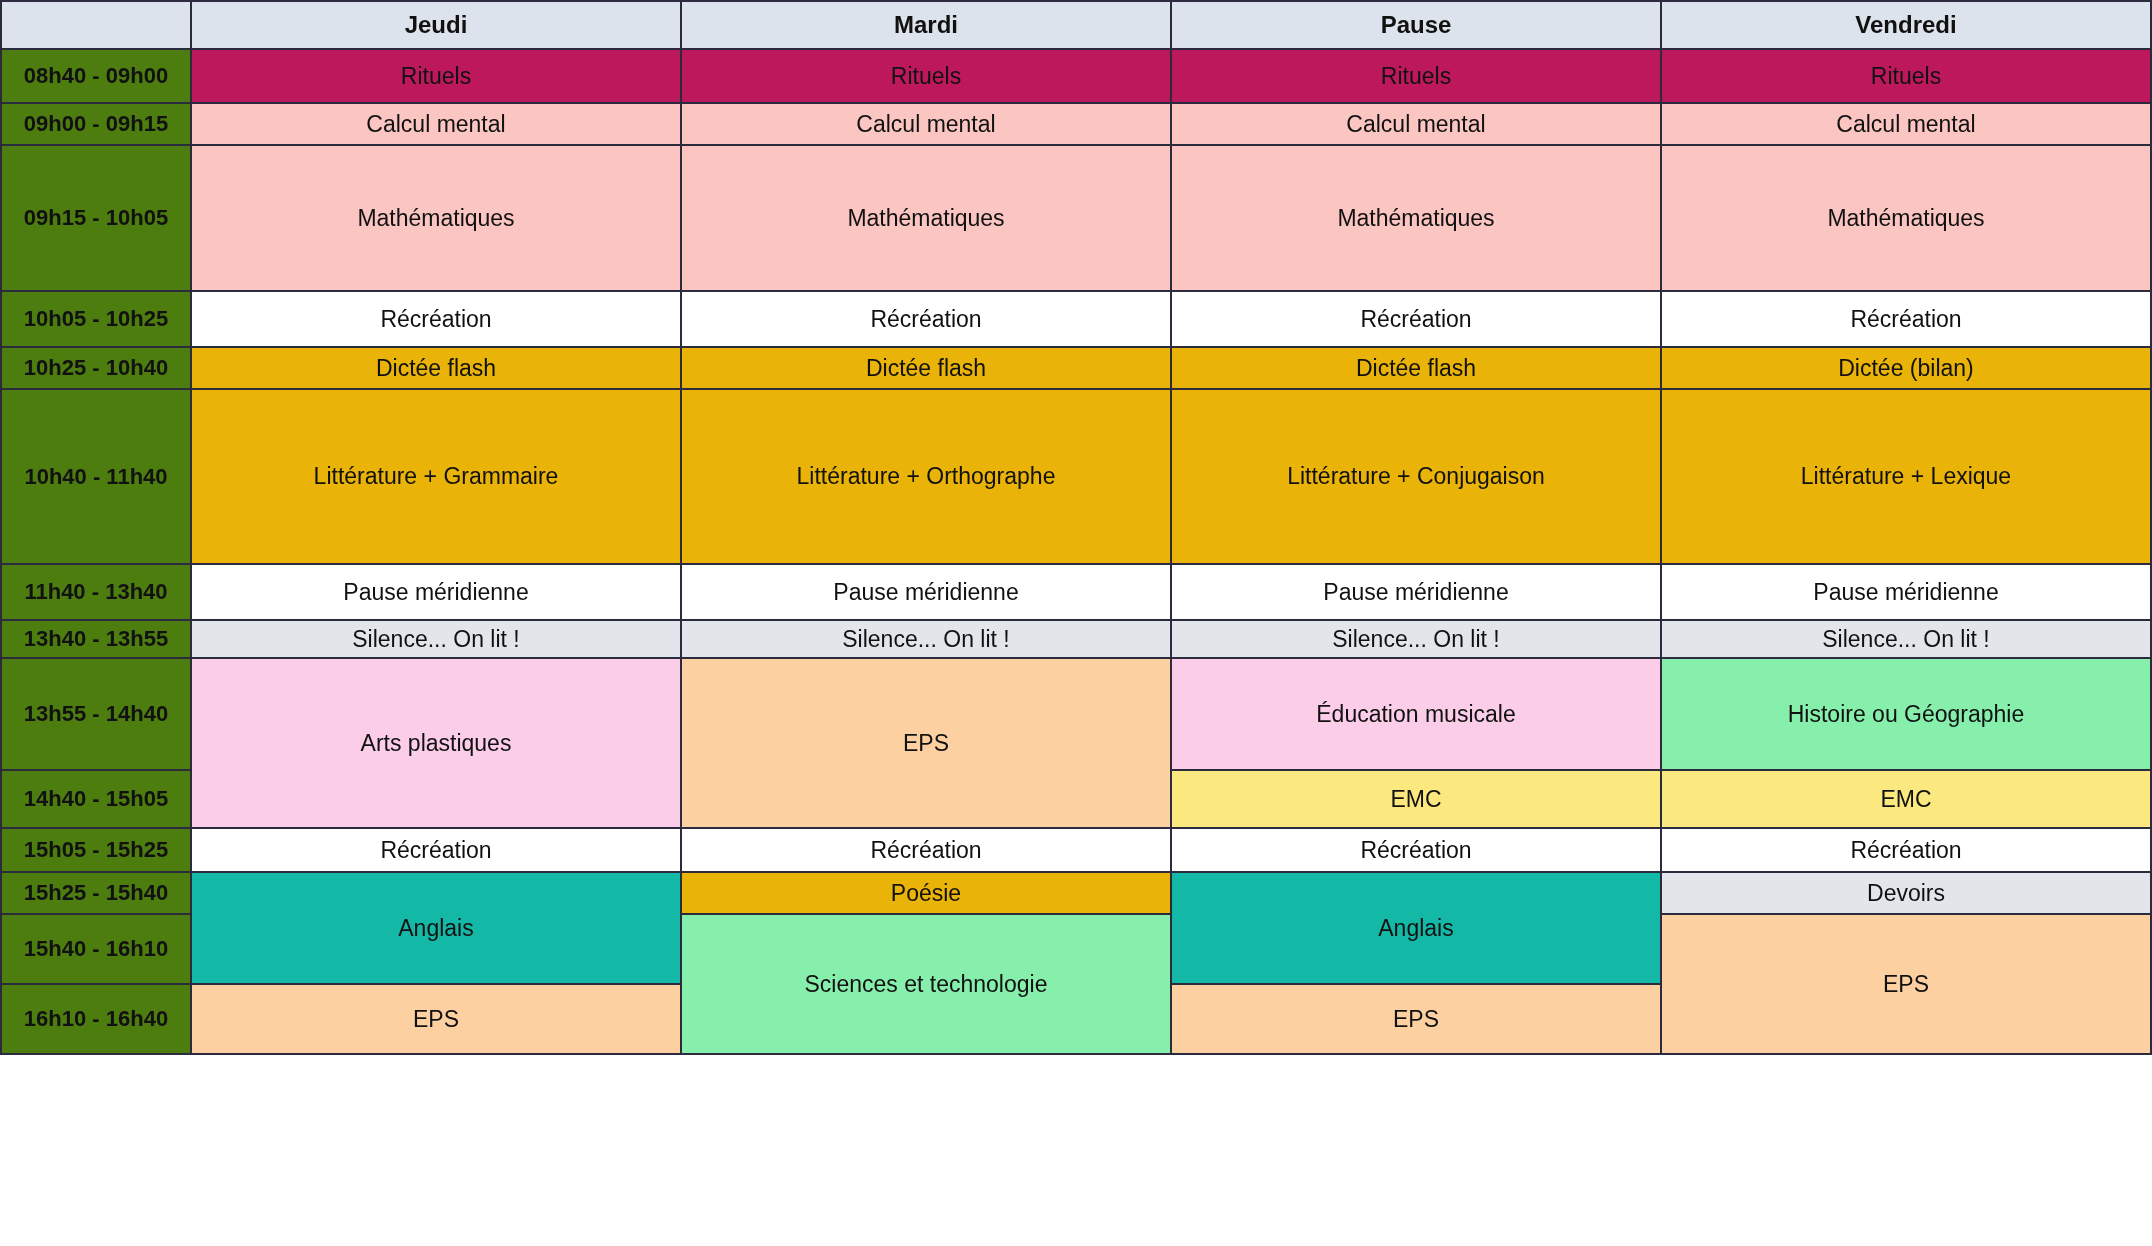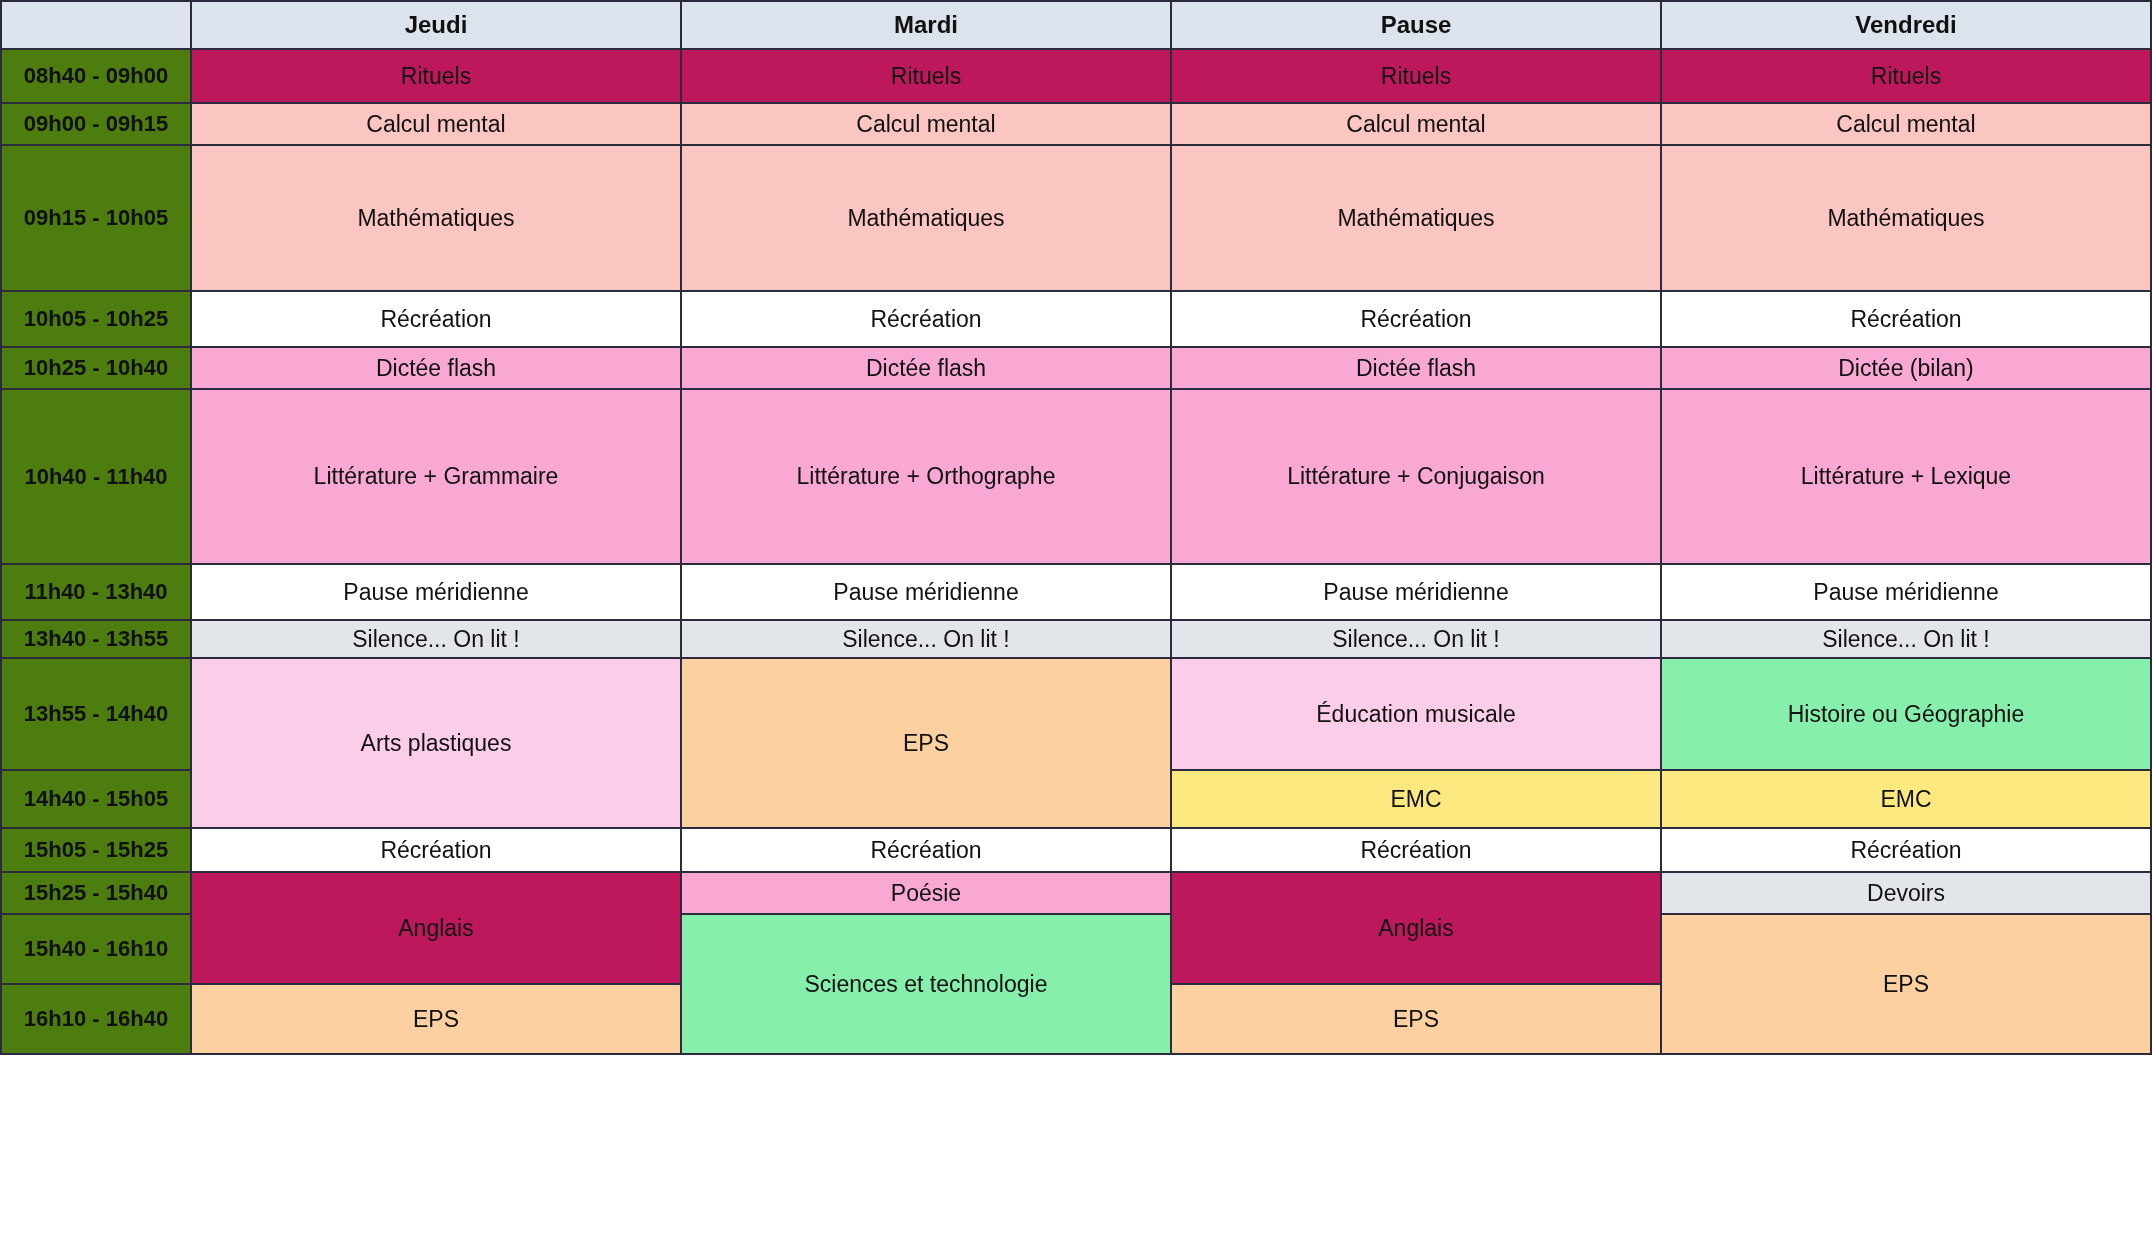--- a/index.html
+++ b/index.html
@@ -45,27 +45,27 @@
   }
   td.timecell {
     background: #4d7c0f;
     font-weight: bold;
     font-size: 22px;
   }
   
   .c-grey   { background: #be185d; }
   .c-pink   { background: #fbc5c2; }
   .c-white  { background: #ffffff; }
-  .c-blue   { background: #f9a8d4; }
+  .c-blue   { background: #eab308; }
   .c-lgrey  { background: #e2e6eb; }
   .c-magenta{ background: #fbcde8; }
   .c-orange { background: #fcd0a0; }
   .c-green  { background: #86efac; margin-top: 32px; }
   .c-yellow { background: #fbe87f; }
-  .c-violet { background: #be185d; }
+  .c-violet { background: #14b8a6; }
 </style>
 </head>
 <body>
 
 <div id="sheet">
   <table class="timetable">
     <colgroup>
       <col class="c-time">
       <col class="c-day">
       <col class="c-day">

